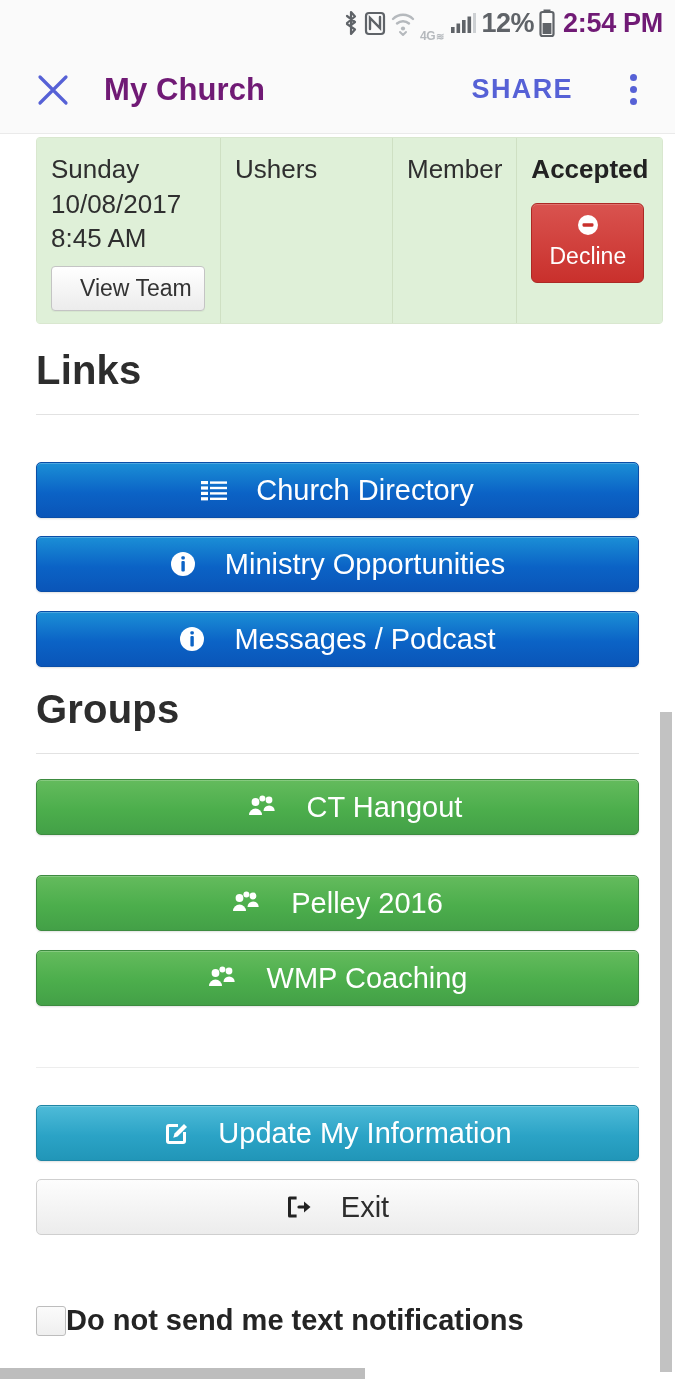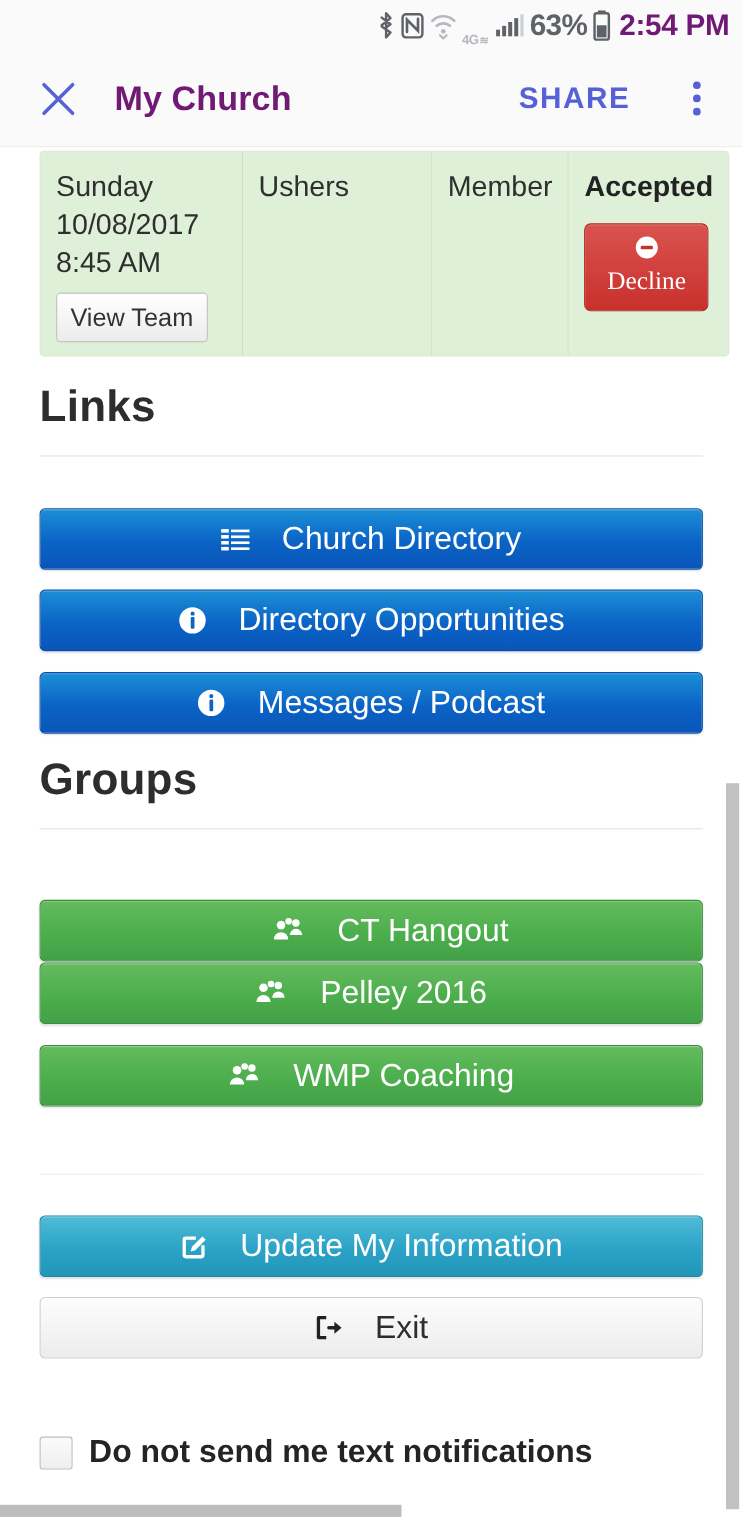--- a/index.html
+++ b/index.html
@@ -89,35 +89,34 @@
   .c-team{ width:172px; }
   .c-role{ width:118px; }
   .c-status{ width:130px; text-align:left; }
   .when-line{ display:block; white-space:nowrap; }
   .status-label{ font-weight:700; color:#222; white-space:nowrap; }
 
   .btn-viewteam{
     display:inline-block; margin-top:10px;
     background:linear-gradient(to bottom,#ffffff 0%,#ececec 100%);
     border:1px solid #c4c4c4; border-radius:4px;
-    padding:6px 12px 7px 12px;
+    padding:6px 12px 7px 28px;
     font-size:23px; color:#333; cursor:pointer;
     box-shadow:0 1px 0 rgba(0,0,0,.04);
     white-space:nowrap;
   }
   .btn-decline{
     display:flex; flex-direction:column; align-items:center; justify-content:center;
     margin-top:16px;
     width:113px; height:80px;
     background:linear-gradient(to bottom,#d9534f 0%,#c9302c 100%);
     border:1px solid #ac2925; border-radius:6px;
     color:#fff; font-size:23px; cursor:pointer;
     box-shadow:inset 0 1px 0 rgba(255,255,255,.18);
     gap:4px;
-    font-family:Liberation Serif, serif;
   }
 
   
   .section-head{
     position:absolute; left:36px; width:603px;
   }
   .section-title{
     font-size:40px; font-weight:700; color:#2d2d2d; line-height:1;
     letter-spacing:0.2px;
   }
@@ -153,21 +152,21 @@
     color:#2d2d2d;
     box-shadow:none;
   }
 
   .divider-rule{
     position:absolute; left:36px; width:603px; height:1px; background:#ededed;
   }
 
   
   .checkrow{
-    position:absolute; left:36px; display:flex; align-items:center; gap:15px;
+    position:absolute; left:36px; display:flex; align-items:center; 
   }
   .cbox{
     width:30px; height:30px; border:1px solid #bdbdbd; border-radius:3px;
     background:linear-gradient(to bottom,#fbfbfb,#efefef);
     cursor:pointer; flex:0 0 auto;
   }
   .checkrow .ctext{
     font-size:29px; font-weight:700; color:#242424; white-space:nowrap;
   }
 
@@ -221,21 +220,21 @@
   <span class="sb-ico sb-sig">
     <svg width="28" height="28" viewBox="0 0 28 28">
       <rect x="2" y="18" width="3.6" height="6" fill="#5f6368"></rect>
       <rect x="7.5" y="14.5" width="3.6" height="9.5" fill="#5f6368"></rect>
       <rect x="13" y="11" width="3.6" height="13" fill="#5f6368"></rect>
       <rect x="18.5" y="7.5" width="3.6" height="16.5" fill="#5f6368"></rect>
       <rect x="24" y="4" width="3" height="20" fill="#cdd0d3"></rect>
     </svg>
   </span>
 
-  <span class="sb-batt-text">63%</span>
+  <span class="sb-batt-text">12%</span>
 
   <span class="sb-ico sb-batt">
     <svg width="18" height="30" viewBox="0 0 18 30">
       <rect x="5.5" y="1.5" width="7" height="3" fill="#5f6368"></rect>
       <rect x="2.5" y="4" width="13" height="24" rx="2" fill="none" stroke="#5f6368" stroke-width="2.2"></rect>
       <rect x="4.6" y="15" width="8.8" height="11" fill="#5f6368"></rect>
     </svg>
   </span>
 
   <span class="sb-time">2:54 PM</span>
@@ -321,40 +320,40 @@
   </div>
 
   <div class="btn btn-blue" style="top:402px;">
     <span>
       <svg width="26" height="26" viewBox="0 0 26 26">
         <circle cx="13" cy="13" r="12" fill="#fff"></circle>
         <rect x="11.4" y="5.2" width="3.4" height="3.4" rx="1.1" fill="#0b63c6"></rect>
         <rect x="11.4" y="10" width="3.4" height="10.6" rx="1.1" fill="#0b63c6"></rect>
       </svg>
     </span>
-    <span class="lbl">Directory Opportunities</span>
+    <span class="lbl">Ministry Opportunities</span>
   </div>
 
   <div class="btn btn-blue" style="top:477px;">
     <span>
       <svg width="26" height="26" viewBox="0 0 26 26">
         <circle cx="13" cy="13" r="12" fill="#fff"></circle>
         <rect x="11.4" y="5.2" width="3.4" height="3.4" rx="1.1" fill="#0b63c6"></rect>
         <rect x="11.4" y="10" width="3.4" height="10.6" rx="1.1" fill="#0b63c6"></rect>
       </svg>
     </span>
     <span class="lbl">Messages / Podcast</span>
   </div>
 
   <div class="section-head" style="top:555px;">
     <div class="section-title">Groups</div>
     <div class="section-rule"></div>
   </div>
 
-  <div class="btn btn-green" style="top:684px;padding-left:35px;">
+  <div class="btn btn-green" style="top:645px;padding-left:35px;">
     <span>
       <svg width="30" height="24" viewBox="0 0 30 24">
         <circle cx="7.5" cy="7" r="3.9" fill="#fff"></circle>
         <path d="M1 20 a6.5 6.5 0 0 1 13 0 z" fill="#fff"></path>
         <circle cx="21" cy="5" r="3.4" fill="#fff"></circle>
         <path d="M15.5 16 a5.6 5.6 0 0 1 11.2 0 z" fill="#fff"></path>
         <circle cx="14.4" cy="3.6" r="3" fill="#fff"></circle>
       </svg>
     </span>
     <span class="lbl">CT Hangout</span>

